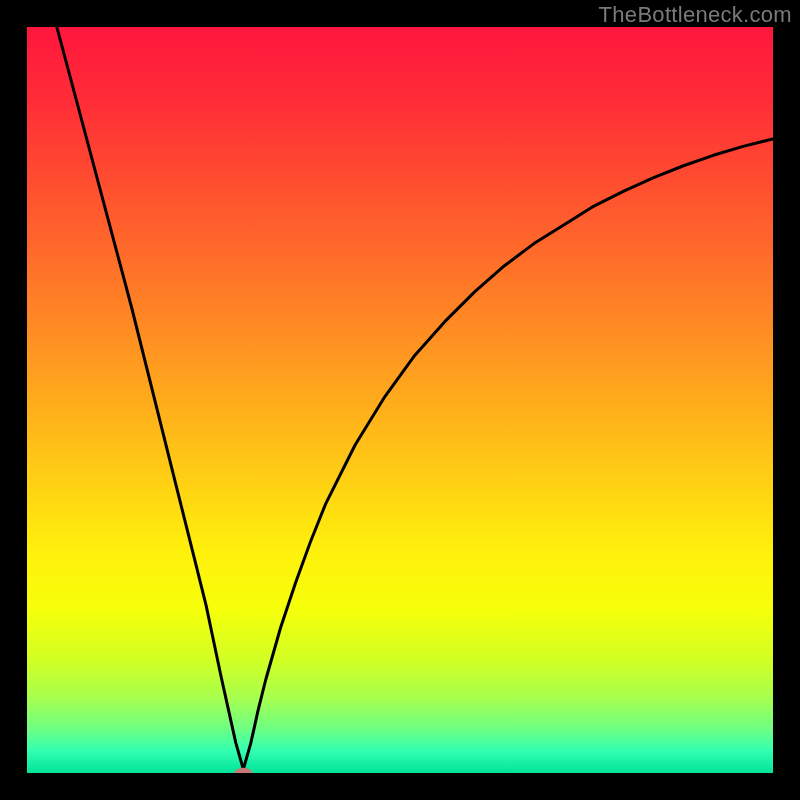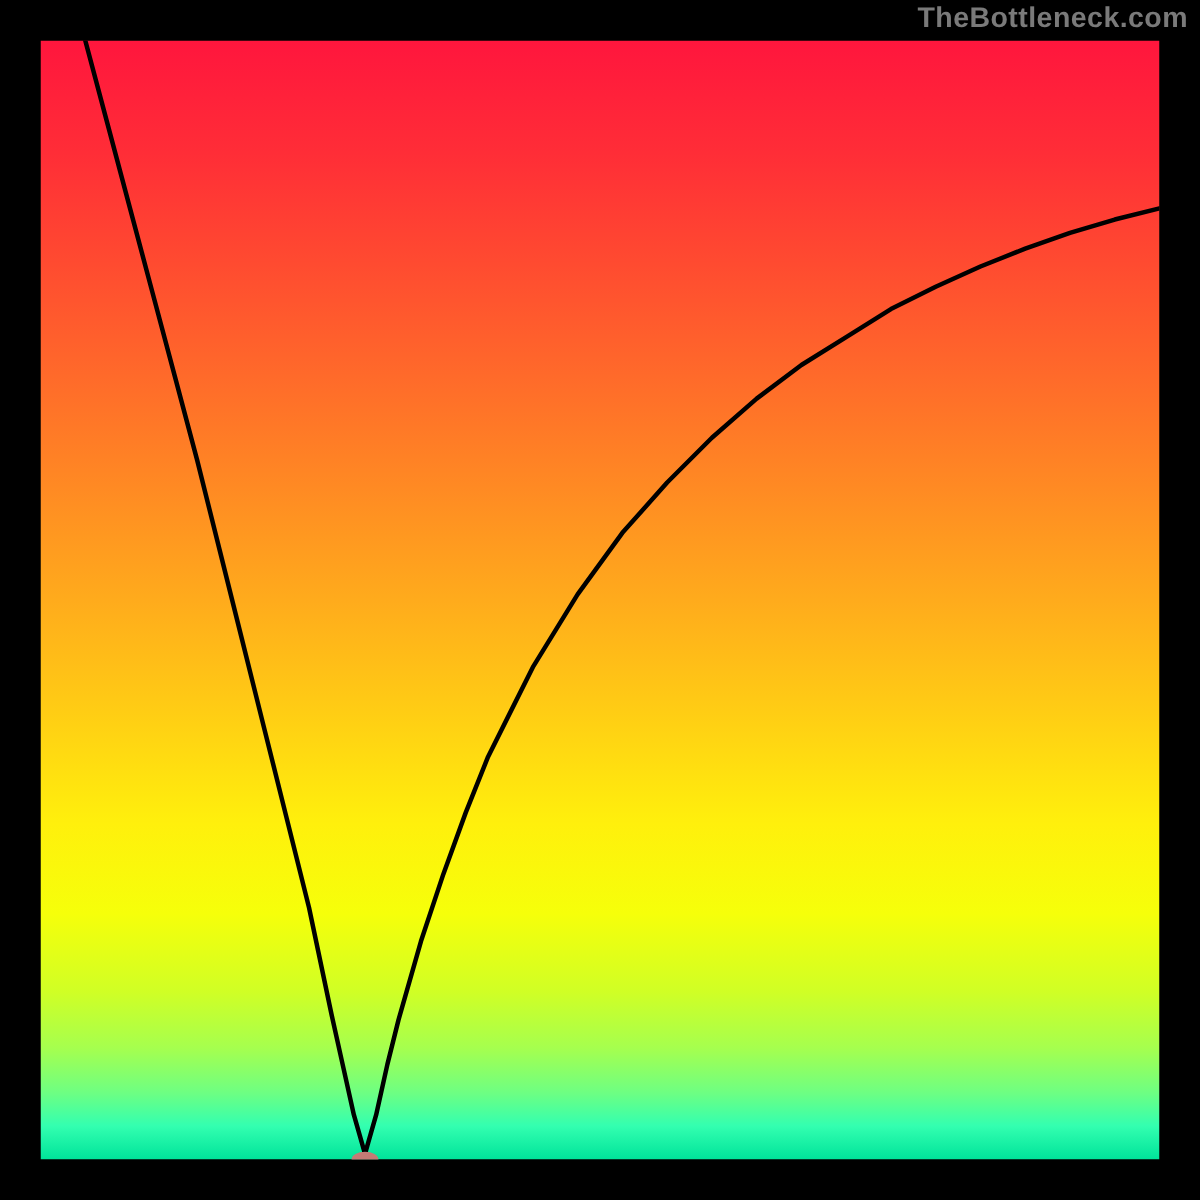--- a/index.html
+++ b/index.html
@@ -22,22 +22,22 @@
     left: 27px;
     top: 27px;
     width: 746px;
     height: 746px;
   }
   .watermark {
     position: absolute;
     top: 2px;
     right: 8px;
     color: #7a7a7a;
-    font-size: 19px;
-    font-weight: 700;
+    font-size: 22px;
+    font-weight: 400;
     letter-spacing: 0.3px;
     z-index: 10;
   }
   svg {
     display: block;
   }
 </style>
 </head>
 <body>
 

